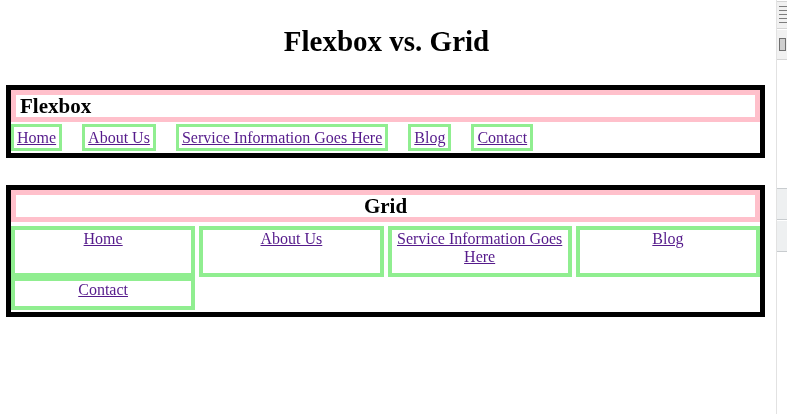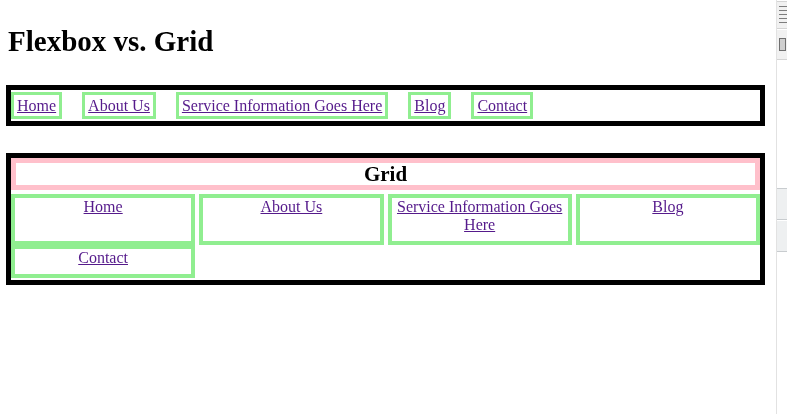--- a/index.html
+++ b/index.html
@@ -23,20 +23,21 @@
     position: absolute;
     left: 6px; top: 0;
     width: 759px;
   }
 
   h1.page-title {
     font-size: 29px;
     font-weight: bold;
     margin: 25px 0 27px 2px;
     line-height: 33px;
+    text-align: center;
   }
 
   .panel {
     border: 5px solid var(--black);
     background: #ffffff;
   }
   .panel + .panel { margin-top: 27px; text-align: center; }
 
   .panel-header {
     border: 5px solid var(--pink);
@@ -121,20 +122,21 @@
   }
 </style>
 </head>
 <body>
 
 <div class="content">
 
   <h1 class="page-title">Flexbox vs. Grid</h1>
 
   <section class="panel">
+    <h2 class="panel-header">Flexbox</h2>
     <nav class="flex-nav">
         <a href="#">Home</a>
         <a href="#">About Us</a>
         <a href="#">Service Information Goes Here</a>
         <a href="#">Blog</a>
         <a href="#">Contact</a>
       </nav>
   </section>
 
   <section class="panel">

